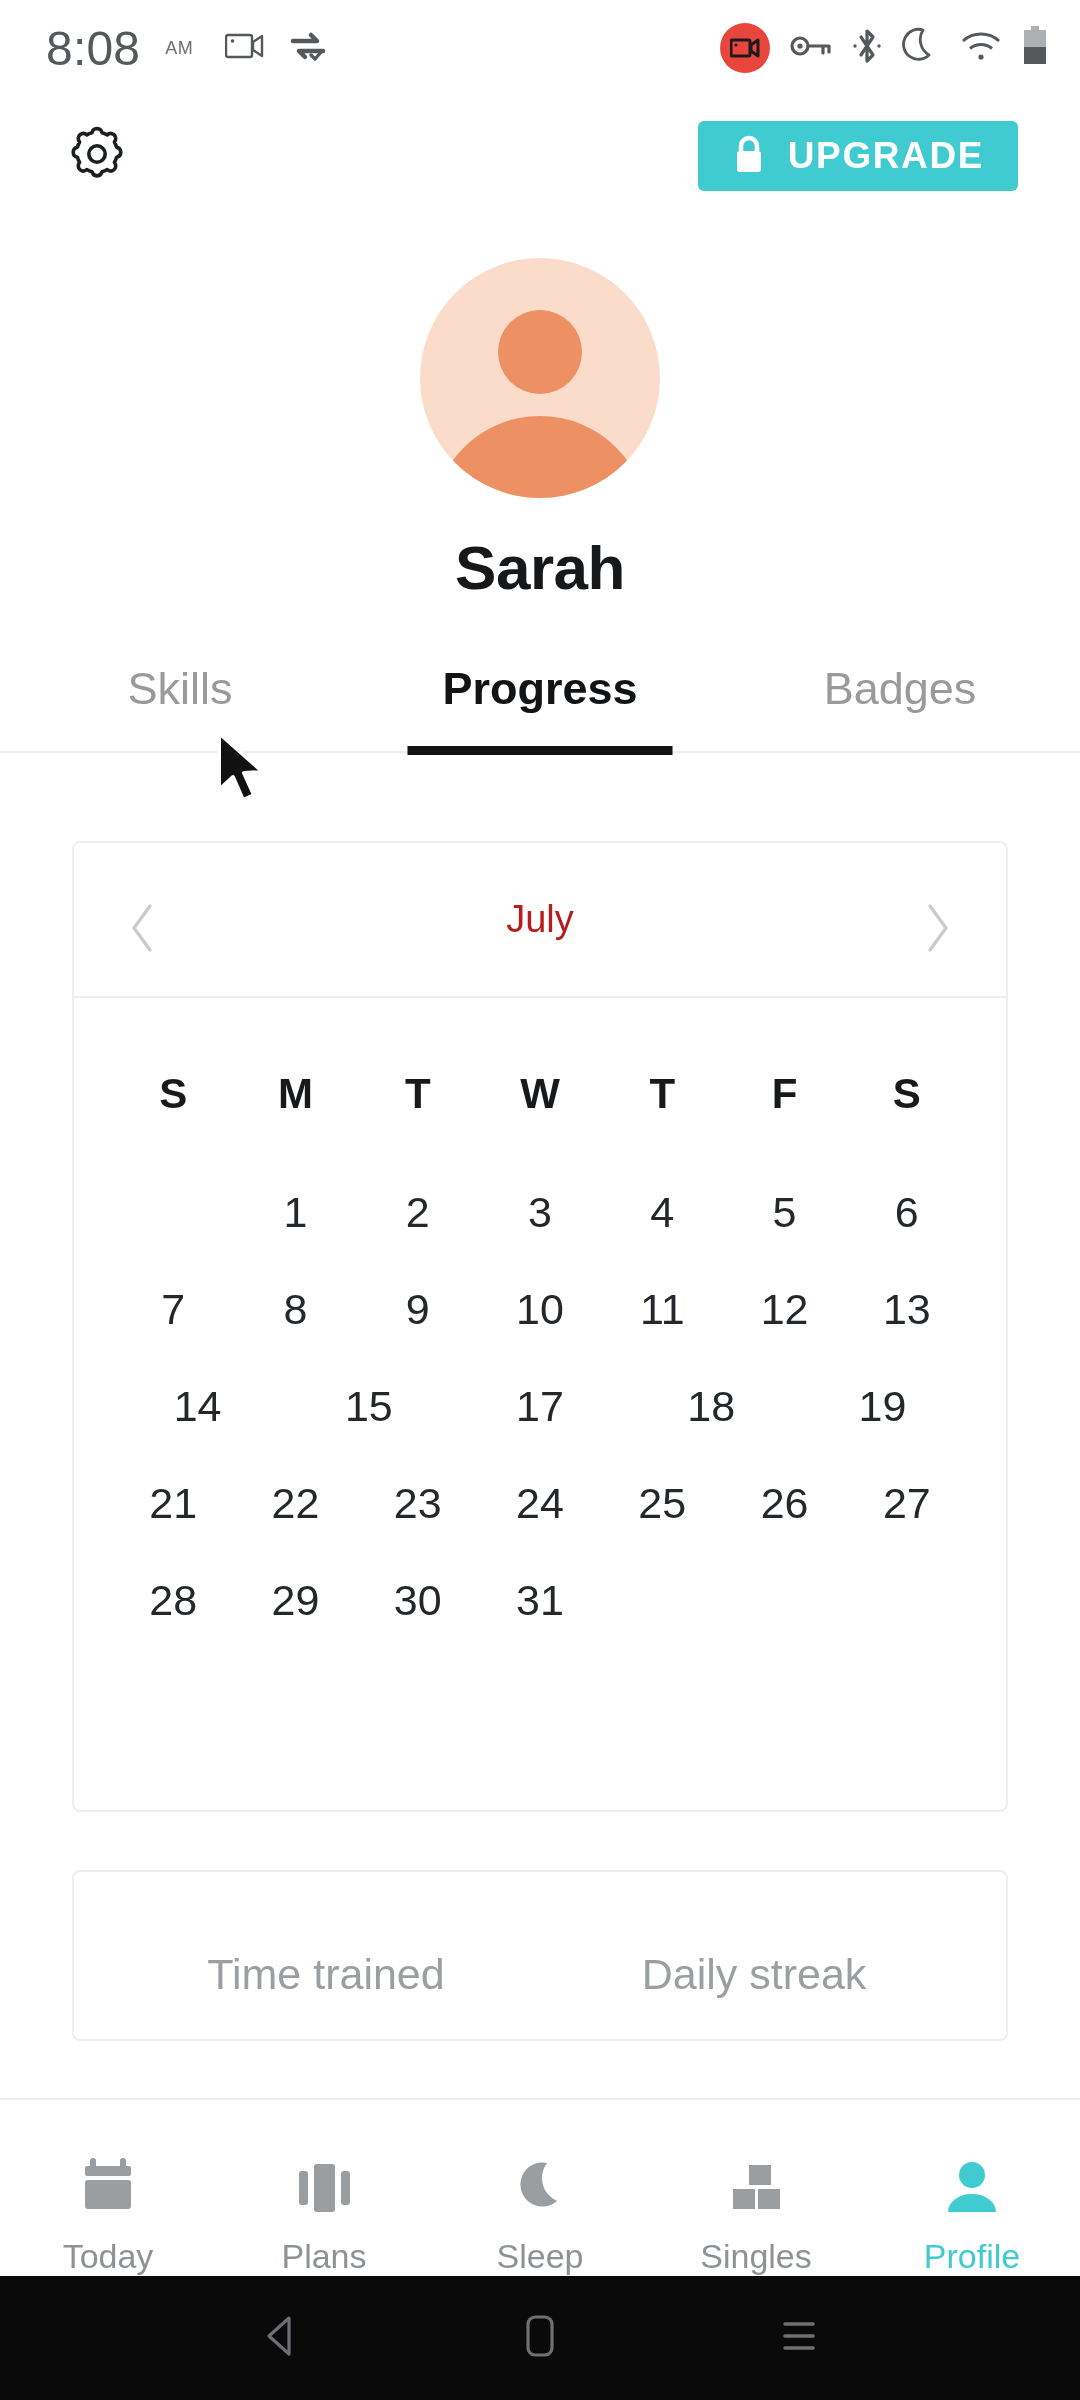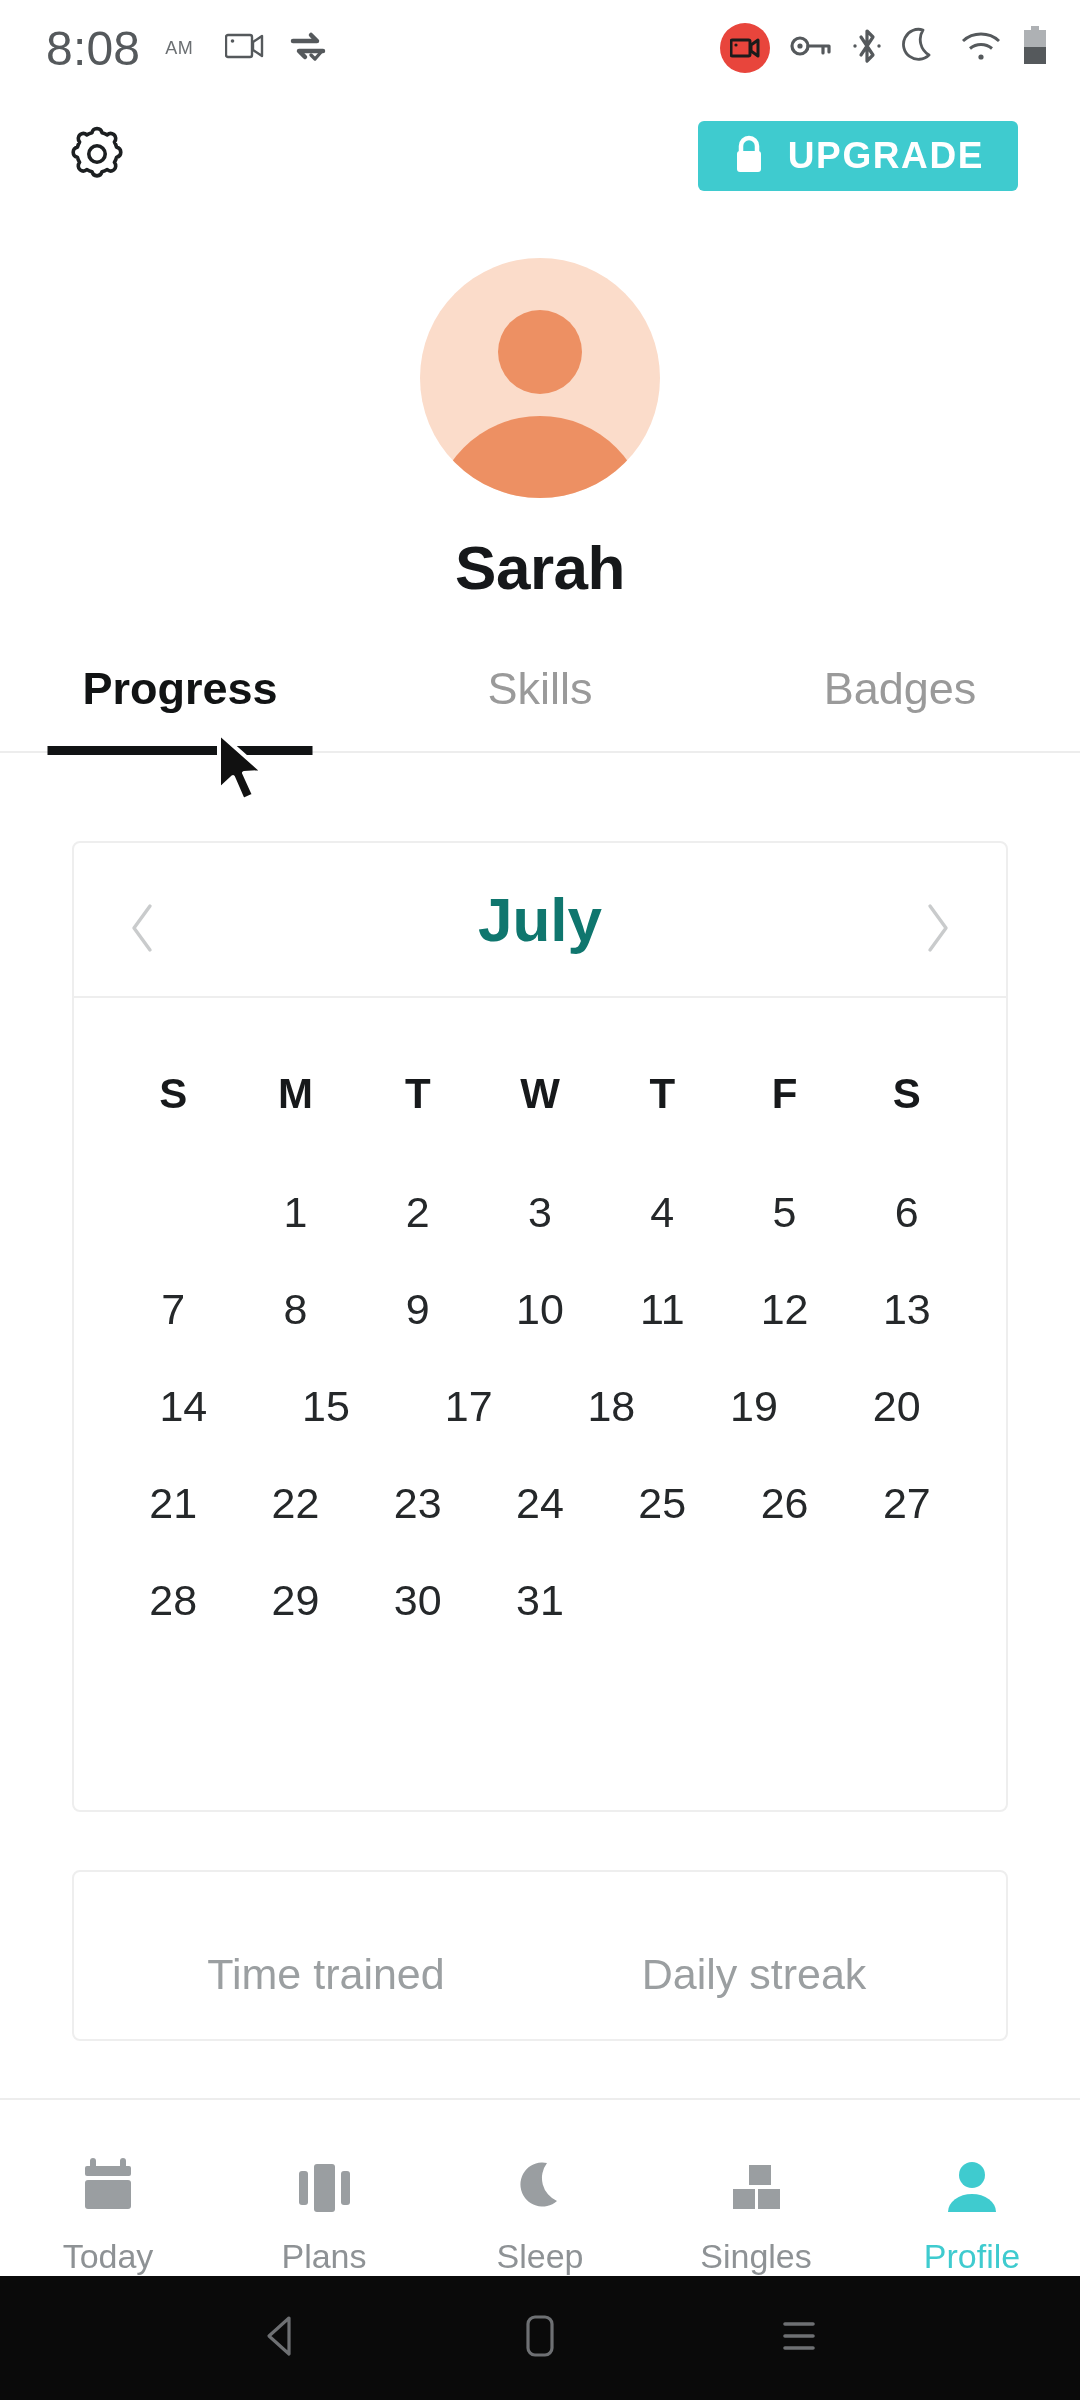--- a/index.html
+++ b/index.html
@@ -109,21 +109,21 @@
     background: #ffffff;
     border: 2px solid #eeeeee;
     border-radius: 8px;
   }
   .cal-card { margin-top: 88px; }
   .cal-head {
     height: 155px; display: flex; align-items: center;
     justify-content: space-between; padding: 0 50px;
     border-bottom: 2px solid #eeeeee;
   }
-  .cal-month { font-size: 62px; color: #0f766e; font-weight: 700; }
+  .cal-month { font-size: 38px; color: #b91c1c; font-weight: 400; }
   .chev { width: 40px; height: 40px; cursor: pointer; }
   .cal-body { padding: 54px 38px 64px 38px; }
   .cal-row { display: flex; }
   .cal-cell {
     flex: 1; text-align: center;
     height: 97px; line-height: 97px;
     font-size: 43px; color: #25282a; font-weight: 400;
     position: relative;
   }
   .cal-dow { font-weight: 700; font-size: 42px; color: #17191b; height: 84px; line-height: 84px; }
@@ -257,22 +257,22 @@
 
   <div class="profile-block">
     <div class="avatar">
       <div class="head"></div>
       <div class="body"></div>
     </div>
     <div class="username">Sarah</div>
   </div>
 
   <div class="tabs">
+    <div class="tab">Skills</div>
     <div class="tab active">Progress</div>
-    <div class="tab">Skills</div>
     <div class="tab">Badges</div>
   </div>
 
   <div class="content">
 
     <div class="card cal-card">
       <div class="cal-head">
         <span class="chev">
           <svg width="40" height="56" viewBox="0 0 40 56">
               <path d="M26 6 L10 28 L26 50" fill="none" stroke="#c9cbcc" stroke-width="3.4" stroke-linecap="round" stroke-linejoin="round"></path>
@@ -313,21 +313,20 @@
               <div class="cal-cell"><span class="day-pill">11</span></div>
               <div class="cal-cell"><span class="day-pill">12</span></div>
               <div class="cal-cell"><span class="day-pill">13</span></div>
             </div>
             <div class="cal-row">
               <div class="cal-cell"><span class="day-pill">14</span></div>
               <div class="cal-cell"><span class="day-pill">15</span></div>
               <div class="cal-cell"><span class="day-pill">17</span></div>
               <div class="cal-cell"><span class="day-pill">18</span></div>
               <div class="cal-cell"><span class="day-pill">19</span></div>
-              <div class="cal-cell"><span class="day-pill">20</span></div>
             </div>
             <div class="cal-row">
               <div class="cal-cell"><span class="day-pill">21</span></div>
               <div class="cal-cell"><span class="day-pill">22</span></div>
               <div class="cal-cell"><span class="day-pill">23</span></div>
               <div class="cal-cell"><span class="day-pill">24</span></div>
               <div class="cal-cell"><span class="day-pill">25</span></div>
               <div class="cal-cell"><span class="day-pill">26</span></div>
               <div class="cal-cell"><span class="day-pill">27</span></div>
             </div>

